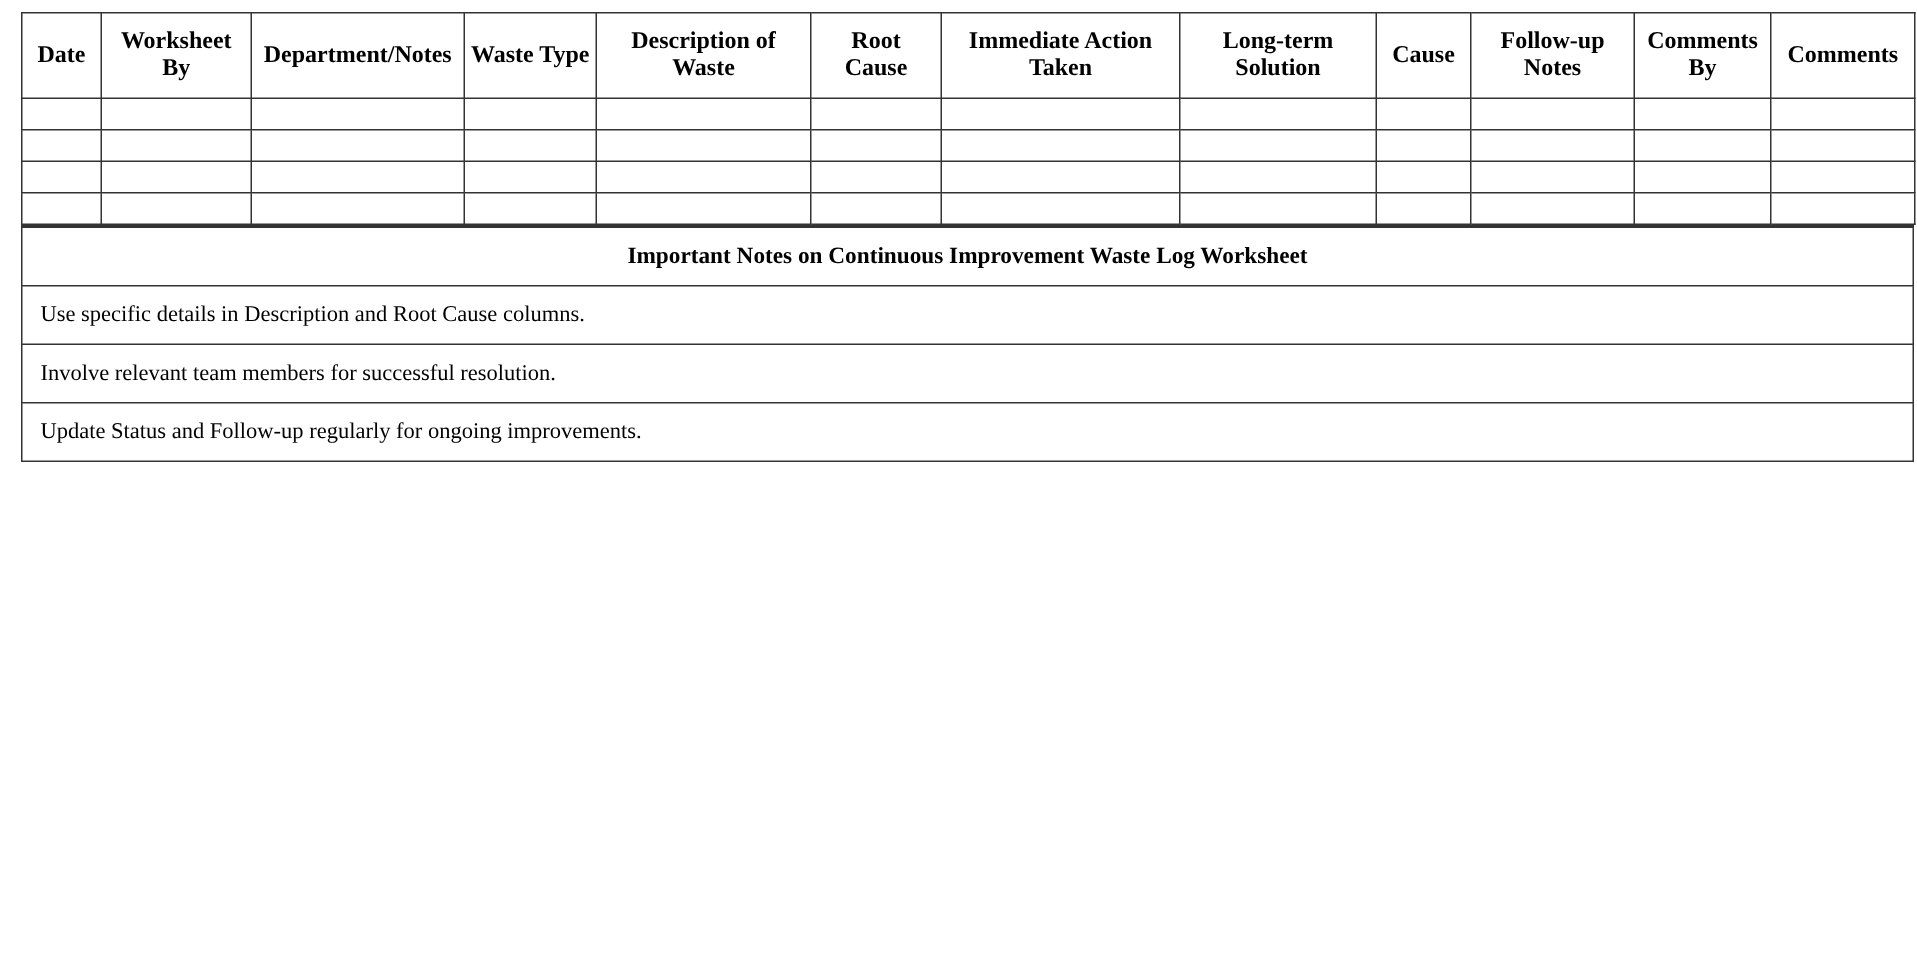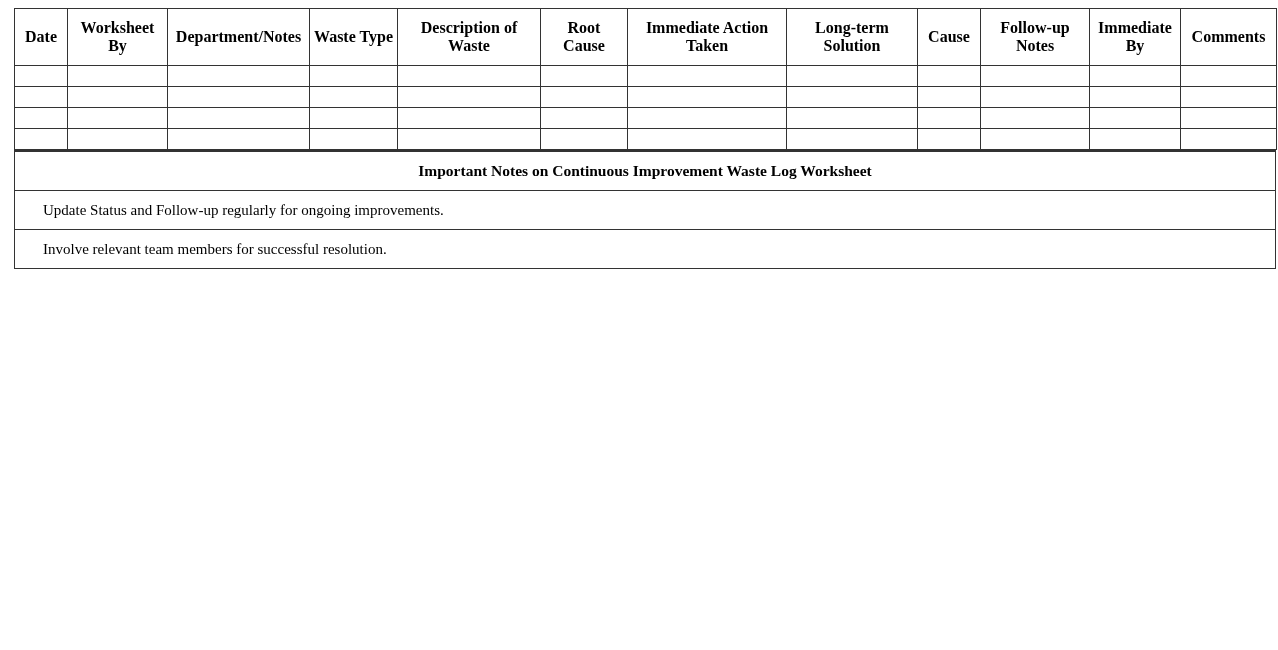--- a/index.html
+++ b/index.html
@@ -4,21 +4,21 @@
 <style>
   html, body { margin: 0; padding: 0; background: #ffffff; }
   body { width: 1278px; height: 650px; position: relative; font-family: "Liberation Serif", serif; color: #000; }
   .wrap { position: absolute; left: 14px; top: 8px; width: 1262px; }
   table { border-collapse: collapse; width: 1262px; table-layout: fixed; }
   .log th, .log td { border: 1px solid #333; }
   .log th { font-weight: bold; font-size: 16px; line-height: 18px; height: 56px; padding: 0 4px; text-align: center; vertical-align: middle; }
   .log td { height: 20px; padding: 0; }
   .log { border: 1px solid #333; }
   .notes { border: 1px solid #333; border-top: 2px solid #333; }
-  .notes td { border: 1px solid #333; height: 38px; padding: 0 28px; font-size: 15px; vertical-align: middle; }
+  .notes td { border: 1px solid #333; height: 38px; padding: 0 12px; font-size: 15px; vertical-align: middle; }
   .notes td.title { text-align: center; font-weight: bold; font-size: 15.5px; border-top: none; }
 </style>
 </head>
 <body>
 
 <div class="wrap">
   <table class="log">
     <colgroup>
       <col style="width:53px">
         <col style="width:100px">
@@ -38,21 +38,21 @@
         <th>Date</th>
         <th>Worksheet By</th>
         <th>Department/Notes</th>
         <th>Waste Type</th>
         <th>Description of Waste</th>
         <th>Root Cause</th>
         <th>Immediate Action Taken</th>
         <th>Long-term Solution</th>
         <th>Cause</th>
         <th>Follow-up Notes</th>
-        <th>Immediate By</th>
+        <th>Comments By</th>
         <th>Comments</th>
       </tr>
     </thead>
     <tbody>
       <tr>
         <td></td>
         <td></td>
         <td></td>
         <td></td>
         <td></td>
@@ -108,20 +108,23 @@
       </tr>
     </tbody>
   </table>
 
   <table class="notes">
     <tbody>
         <tr>
       <td class="title">Important Notes on Continuous Improvement Waste Log Worksheet</td>
     </tr>
     <tr>
-      <td>Update Status and Follow-up regularly for ongoing improvements.</td>
+      <td>Use specific details in Description and Root Cause columns.</td>
     </tr>
     <tr>
       <td>Involve relevant team members for successful resolution.</td>
+    </tr>
+    <tr>
+      <td>Update Status and Follow-up regularly for ongoing improvements.</td>
     </tr>
   </tbody>
     </table>
 </div>
 
 </body></html>

